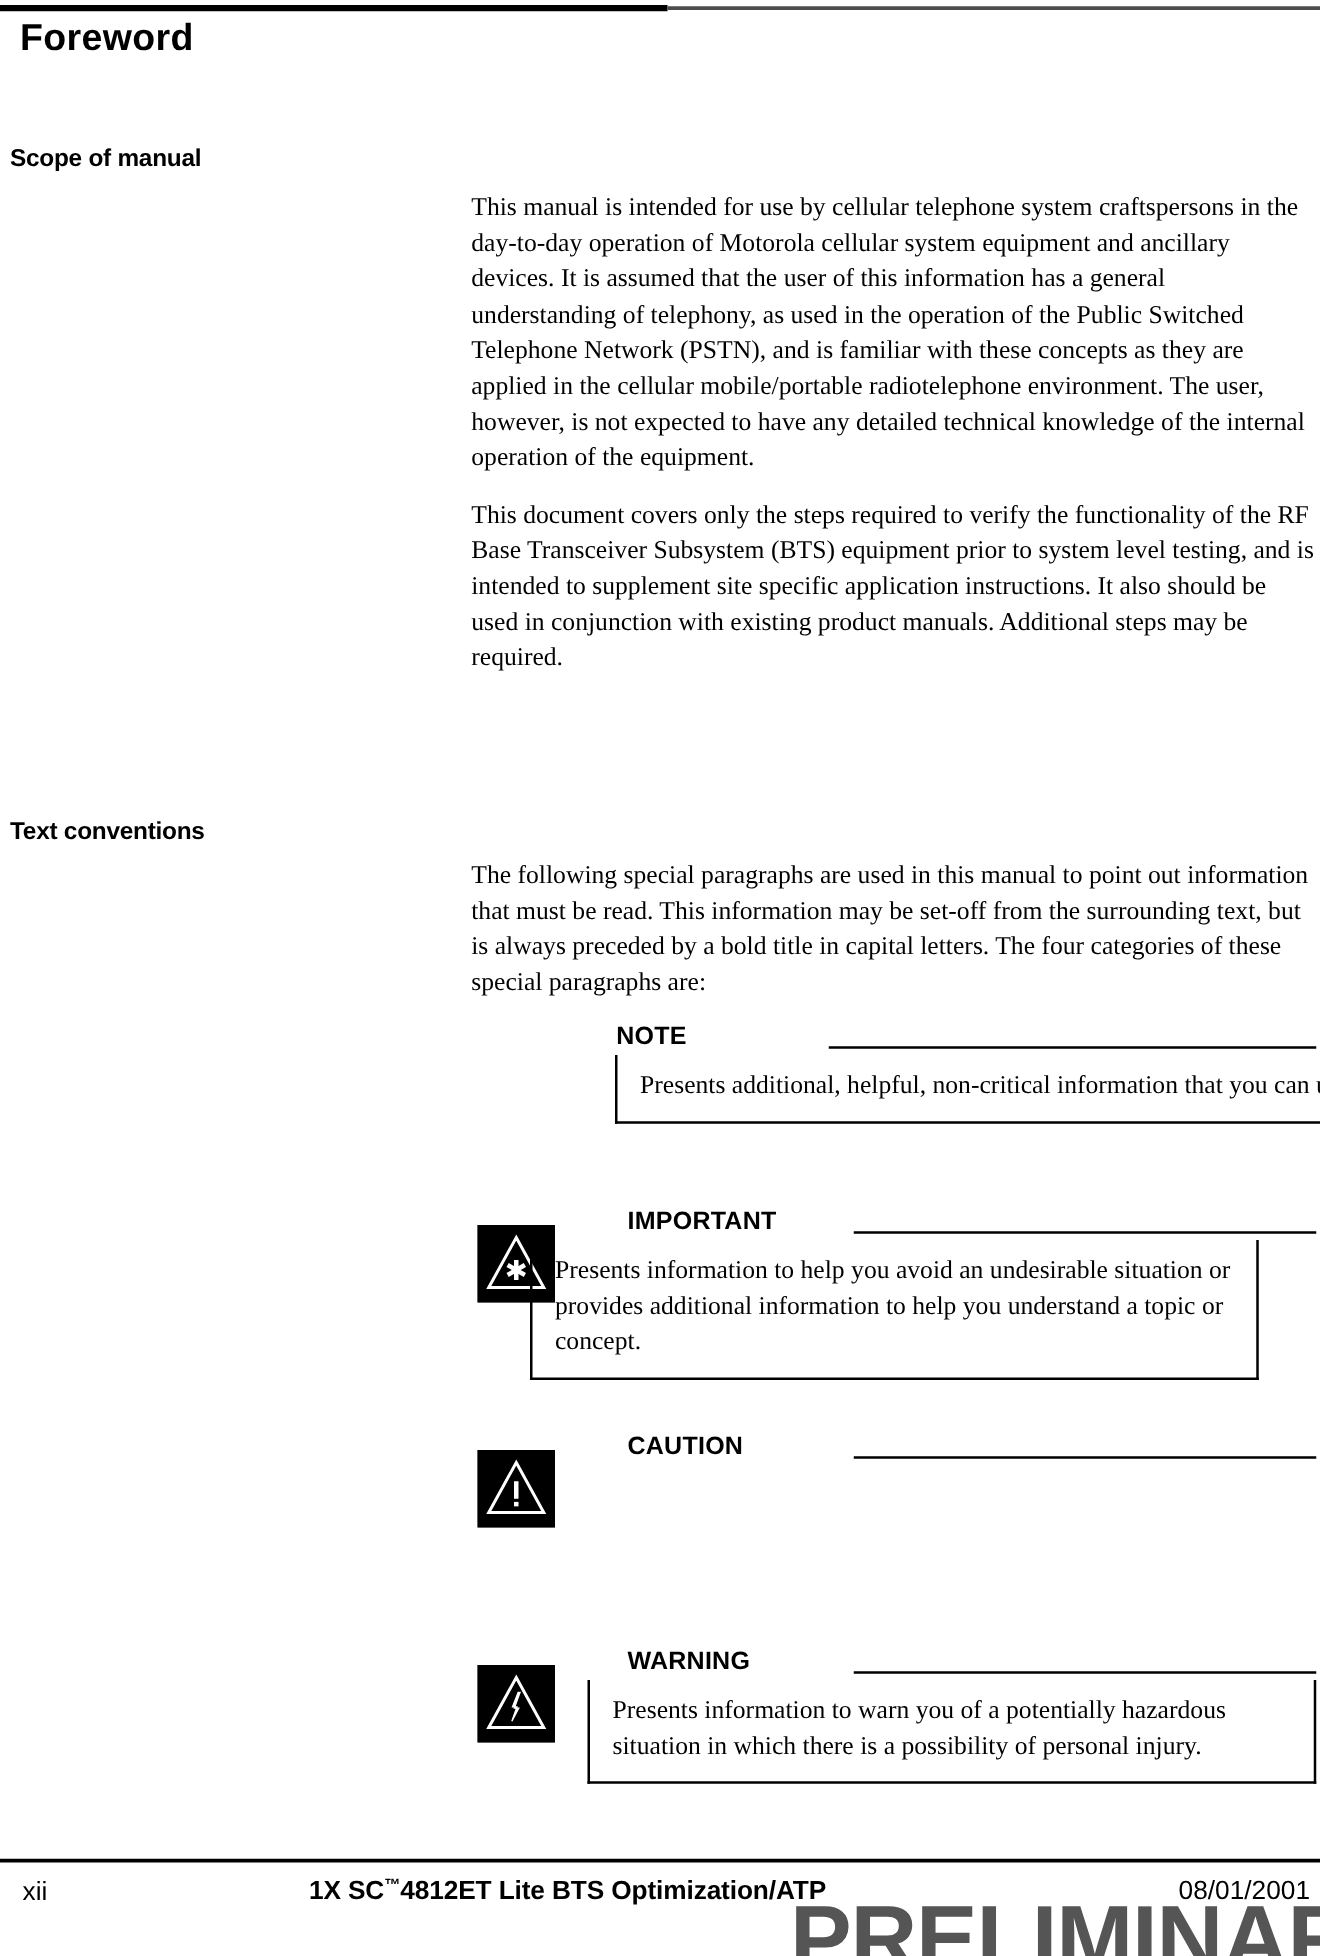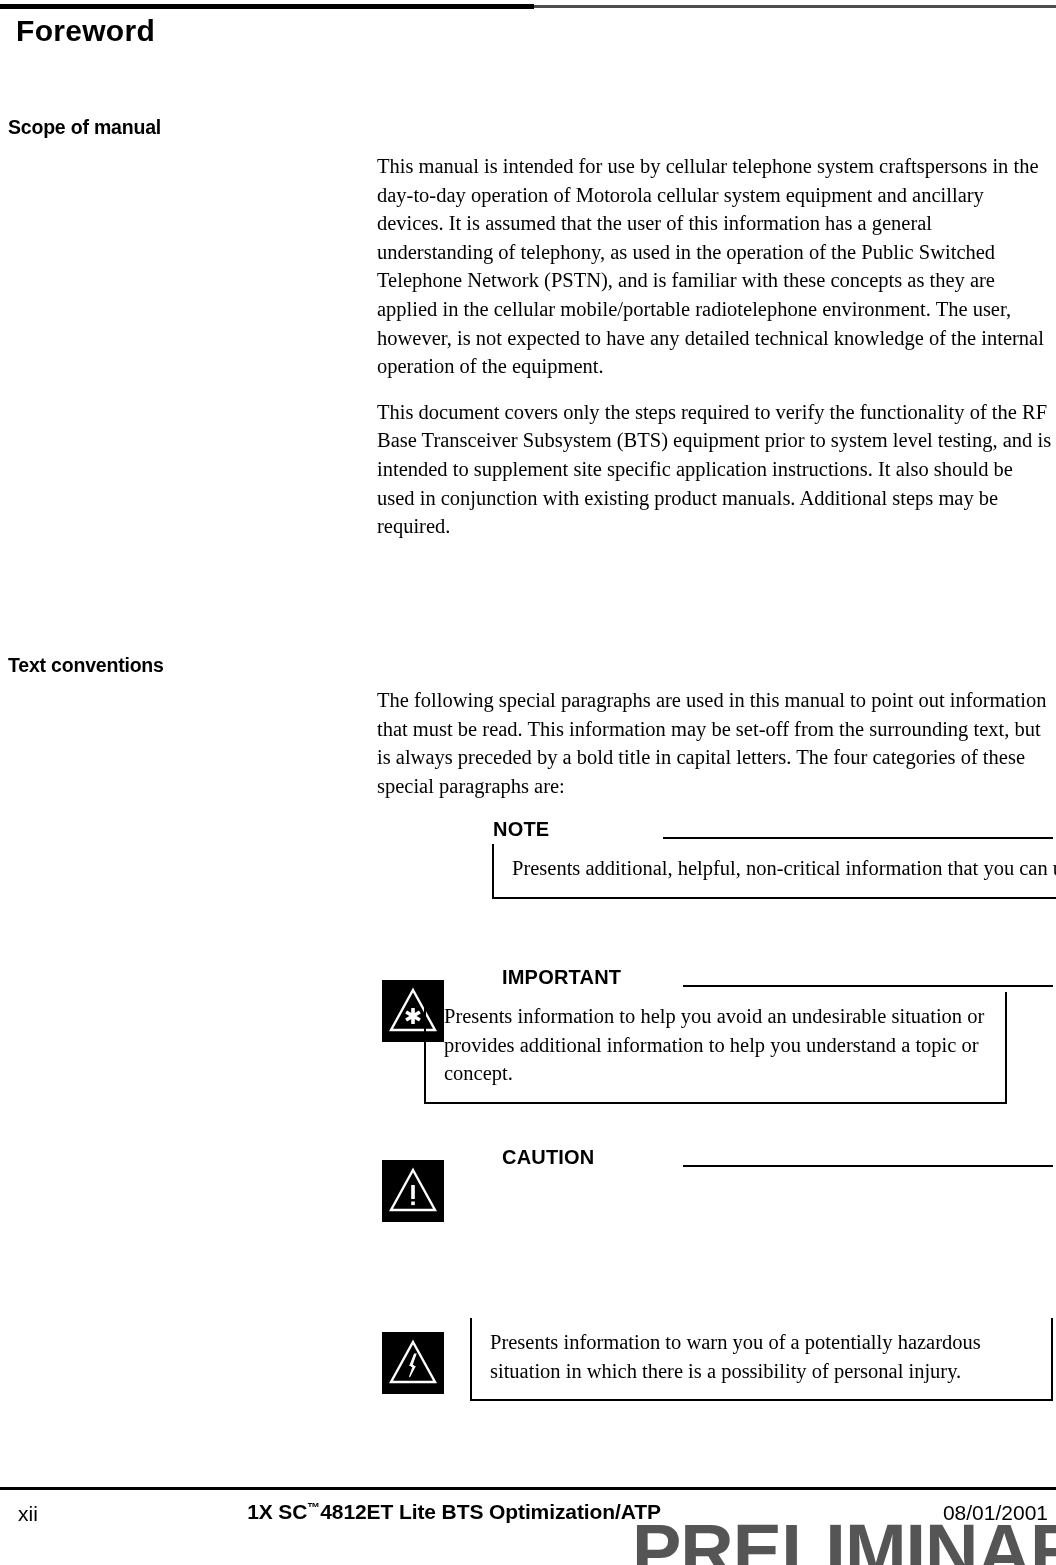--- a/index.html
+++ b/index.html
@@ -266,20 +266,24 @@
 </div>
 
 <div class="admon" id="admon-warning">
   <div class="admon-icon">
     <svg width="62" height="62" viewBox="0 0 62 62" aria-hidden="true">
       <rect x="0" y="0" width="62" height="62" fill="#000000"></rect>
       <polygon points="31,10 53,50 9,50" fill="none" stroke="#ffffff" stroke-width="2.4" stroke-linejoin="miter"></polygon>
       <polygon points="32.5,22 28.0,33.5 31.5,33.5 27.5,45 33.0,34.5 29.5,34.5 34.0,22" fill="#ffffff" stroke="#ffffff" stroke-width="1.1"></polygon>
     </svg>
   </div>
+  <div class="admon-titlerow">
+    <span class="admon-title">WARNING</span>
+    <span class="admon-toprule"></span>
+  </div>
   <div class="admon-body">
     <p>Presents information to warn you of a potentially hazardous situation in which there is a possibility of personal injury.</p>
   </div>
 </div>
 
 <div class="footer-rule"></div>
 <div class="footer-pagenum">xii</div>
 <div class="footer-title"><span>1X SC</span><span class="tm">™</span><span>4812ET Lite BTS Optimization/ATP</span></div>
 <div class="footer-date">08/01/2001</div>
 <div class="watermark">PRELIMINARY</div>

